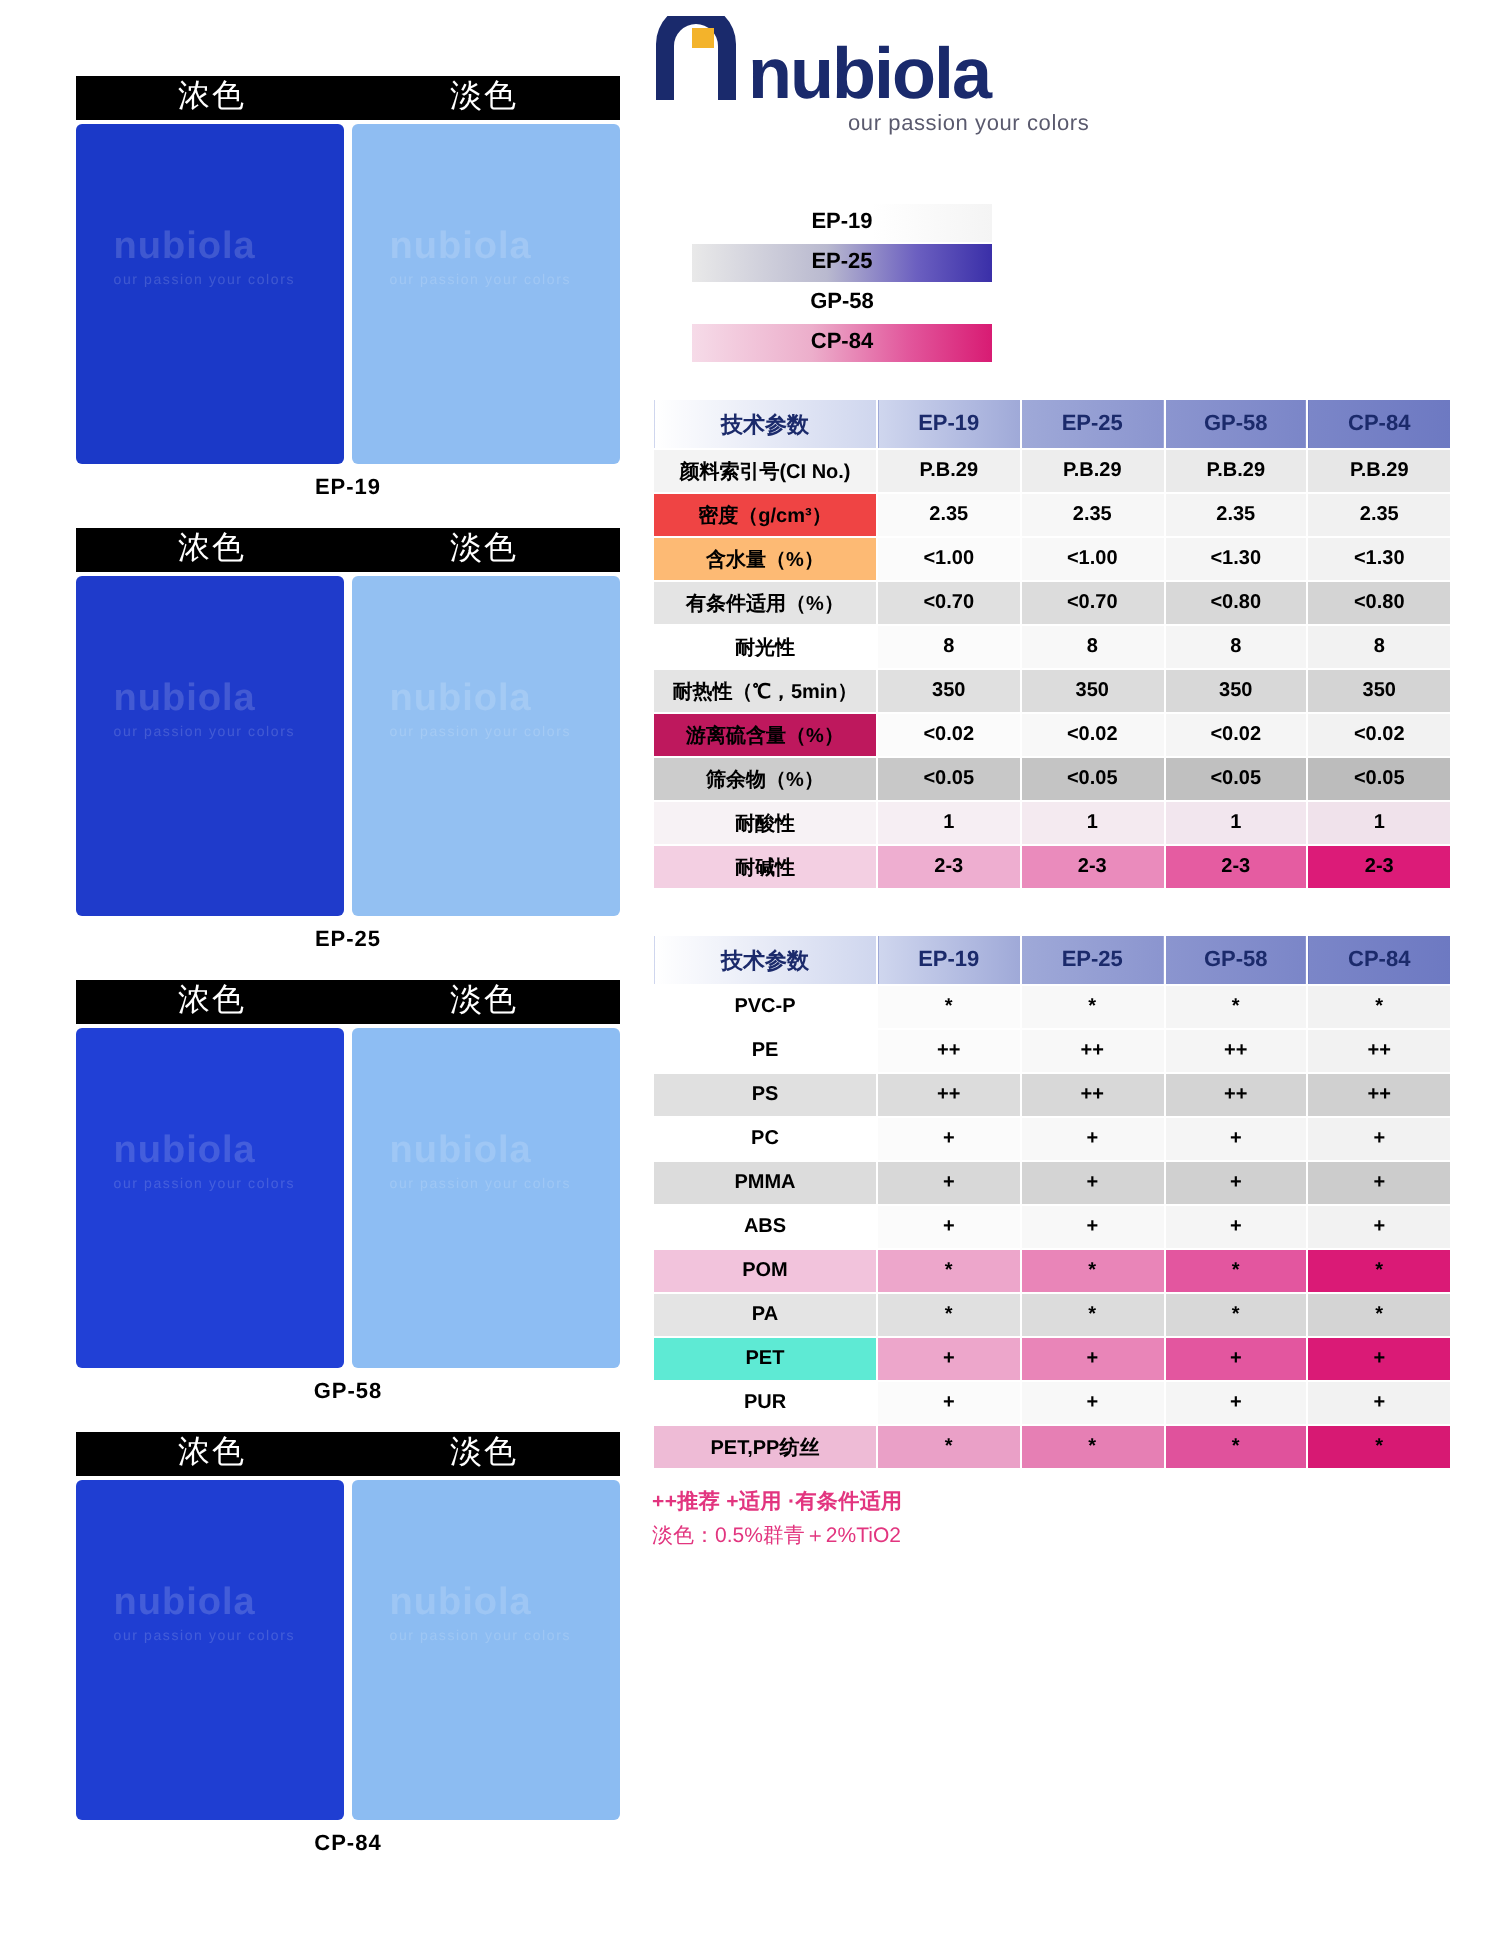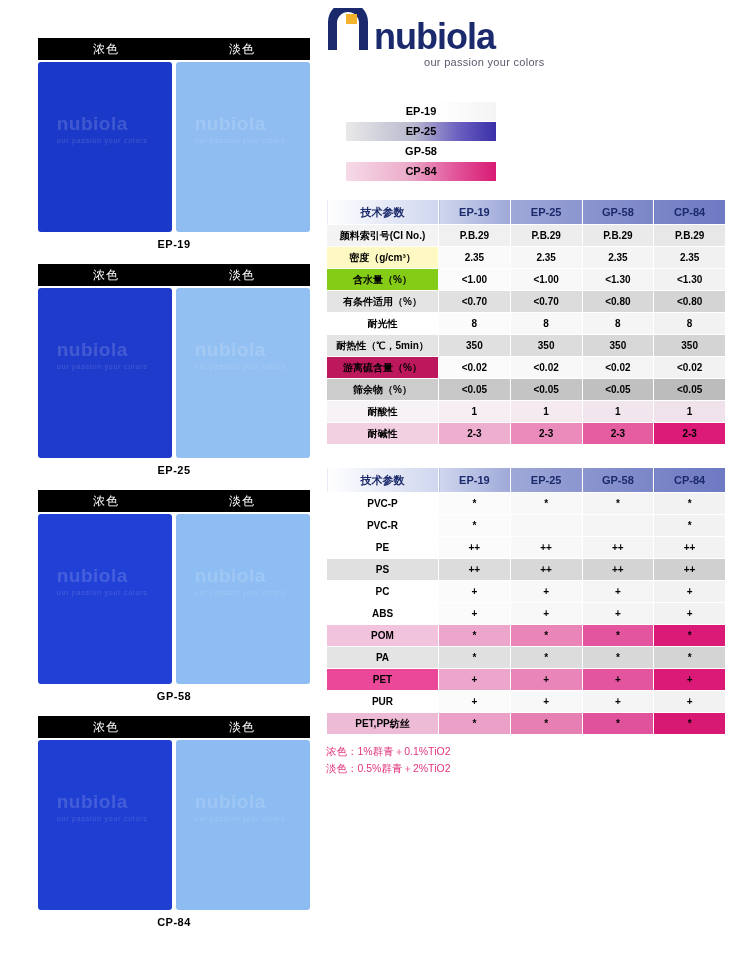--- a/index.html
+++ b/index.html
@@ -25,21 +25,21 @@
   }
   .swatch-panel { margin-bottom: 14px; }
   .swatch-headers {
     display: flex;
     background: #000;
     height: 22px;
   }
   .swatch-header {
     flex: 1 1 50%;
     color: #fff;
-    font-size: 12px;
+    font-size: 16px;
     text-align: center;
     line-height: 22px;
     letter-spacing: 1px;
   }
   .swatch-chips {
     display: flex;
     gap: 4px;
     height: 170px;
     margin-top: 2px;
   }
@@ -302,28 +302,28 @@
     </thead>
     <tbody>
       <tr>
         <td class="label-cell" style="background:#f3f3f3">颜料索引号(CI No.)</td>
         <td style="background:#f0f0f0">P.B.29</td>
         <td style="background:#ededed">P.B.29</td>
         <td style="background:#eaeaea">P.B.29</td>
         <td style="background:#e7e7e7">P.B.29</td>
       </tr>
       <tr>
-        <td class="label-cell" style="background:#fef9c3">密度（g/cm³）</td>
+        <td class="label-cell" style="background:#ef4444">密度（g/cm³）</td>
         <td style="background:#fafafa">2.35</td>
         <td style="background:#f7f7f7">2.35</td>
         <td style="background:#f4f4f4">2.35</td>
         <td style="background:#f1f1f1">2.35</td>
       </tr>
       <tr>
-        <td class="label-cell" style="background:#84cc16">含水量（%）</td>
+        <td class="label-cell" style="background:#fdba74">含水量（%）</td>
         <td style="background:#fbfbfb">&lt;1.00</td>
         <td style="background:#f8f8f8">&lt;1.00</td>
         <td style="background:#f5f5f5">&lt;1.30</td>
         <td style="background:#f2f2f2">&lt;1.30</td>
       </tr>
       <tr>
         <td class="label-cell" style="background:#e4e4e4">有条件适用（%）</td>
         <td style="background:#e0e0e0">&lt;0.70</td>
         <td style="background:#dcdcdc">&lt;0.70</td>
         <td style="background:#d8d8d8">&lt;0.80</td>
@@ -393,27 +393,20 @@
     </thead>
     <tbody>
       <tr>
         <td class="label-cell" style="background:#ffffff">PVC-P</td>
         <td style="background:#fbfbfb">*</td>
         <td style="background:#f8f8f8">*</td>
         <td style="background:#f5f5f5">*</td>
         <td style="background:#f2f2f2">*</td>
       </tr>
       <tr>
-        <td class="label-cell" style="background:#ffffff">PVC-R</td>
-        <td style="background:#fbfbfb">*</td>
-        <td style="background:#f8f8f8"></td>
-        <td style="background:#f5f5f5"></td>
-        <td style="background:#f2f2f2">*</td>
-      </tr>
-      <tr>
         <td class="label-cell" style="background:#ffffff">PE</td>
         <td style="background:#fbfbfb">++</td>
         <td style="background:#f8f8f8">++</td>
         <td style="background:#f5f5f5">++</td>
         <td style="background:#f2f2f2">++</td>
       </tr>
       <tr>
         <td class="label-cell" style="background:#e0e0e0">PS</td>
         <td style="background:#dcdcdc">++</td>
         <td style="background:#d8d8d8">++</td>
@@ -421,20 +414,27 @@
         <td style="background:#d0d0d0">++</td>
       </tr>
       <tr>
         <td class="label-cell" style="background:#ffffff">PC</td>
         <td style="background:#fbfbfb">+</td>
         <td style="background:#f8f8f8">+</td>
         <td style="background:#f5f5f5">+</td>
         <td style="background:#f2f2f2">+</td>
       </tr>
       <tr>
+        <td class="label-cell" style="background:#dcdcdc">PMMA</td>
+        <td style="background:#d8d8d8">+</td>
+        <td style="background:#d4d4d4">+</td>
+        <td style="background:#d0d0d0">+</td>
+        <td style="background:#cccccc">+</td>
+      </tr>
+      <tr>
         <td class="label-cell" style="background:#ffffff">ABS</td>
         <td style="background:#fbfbfb">+</td>
         <td style="background:#f8f8f8">+</td>
         <td style="background:#f5f5f5">+</td>
         <td style="background:#f2f2f2">+</td>
       </tr>
       <tr>
         <td class="label-cell" style="background:#f2c3dc">POM</td>
         <td style="background:#eda6cb">*</td>
         <td style="background:#e985b8">*</td>
@@ -442,21 +442,21 @@
         <td style="background:#da1a76">*</td>
       </tr>
       <tr>
         <td class="label-cell" style="background:#e4e4e4">PA</td>
         <td style="background:#e0e0e0">*</td>
         <td style="background:#dcdcdc">*</td>
         <td style="background:#d8d8d8">*</td>
         <td style="background:#d4d4d4">*</td>
       </tr>
       <tr>
-        <td class="label-cell" style="background:#ec4899">PET</td>
+        <td class="label-cell" style="background:#5eead4">PET</td>
         <td style="background:#eda6cb">+</td>
         <td style="background:#e985b8">+</td>
         <td style="background:#e3569f">+</td>
         <td style="background:#da1a76">+</td>
       </tr>
       <tr>
         <td class="label-cell" style="background:#ffffff">PUR</td>
         <td style="background:#fbfbfb">+</td>
         <td style="background:#f8f8f8">+</td>
         <td style="background:#f5f5f5">+</td>
@@ -466,17 +466,17 @@
         <td class="label-cell" style="background:#eebbd6">PET,PP纺丝</td>
         <td style="background:#eaa0c7">*</td>
         <td style="background:#e67fb4">*</td>
         <td style="background:#e0529c">*</td>
         <td style="background:#d71973">*</td>
       </tr>
     </tbody>
   </table>
 
   <div id="footnotes">
-    <div class="dosage" style="margin-top:4px">浓色：1%群青＋0.1%TiO2</div>
+    <div class="legendline">++推荐      +适用      ·有条件适用</div>
     <div class="dosage">淡色：0.5%群青＋2%TiO2</div>
   </div>
 
 </div>
 
 </body></html>

